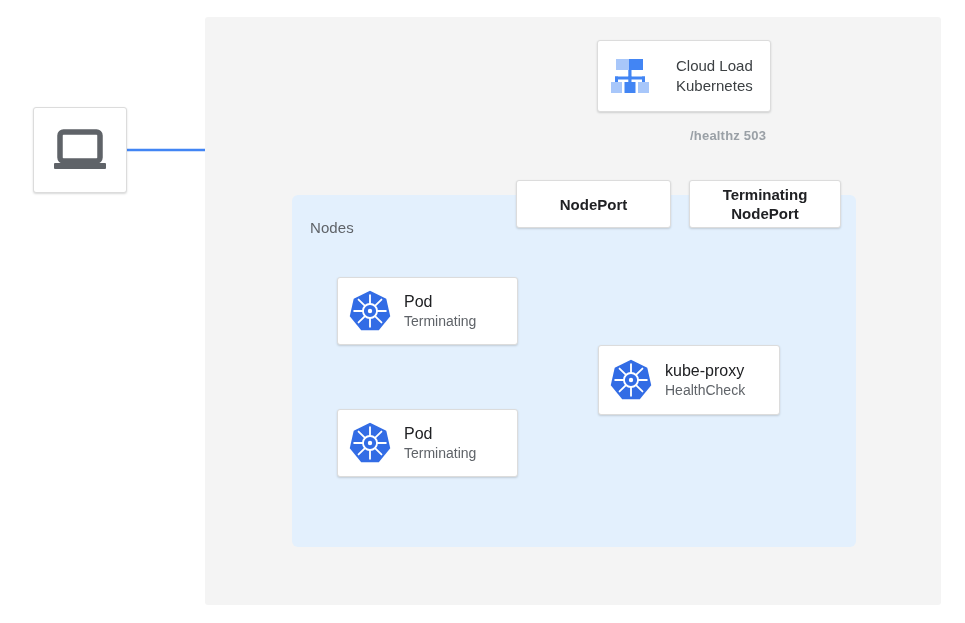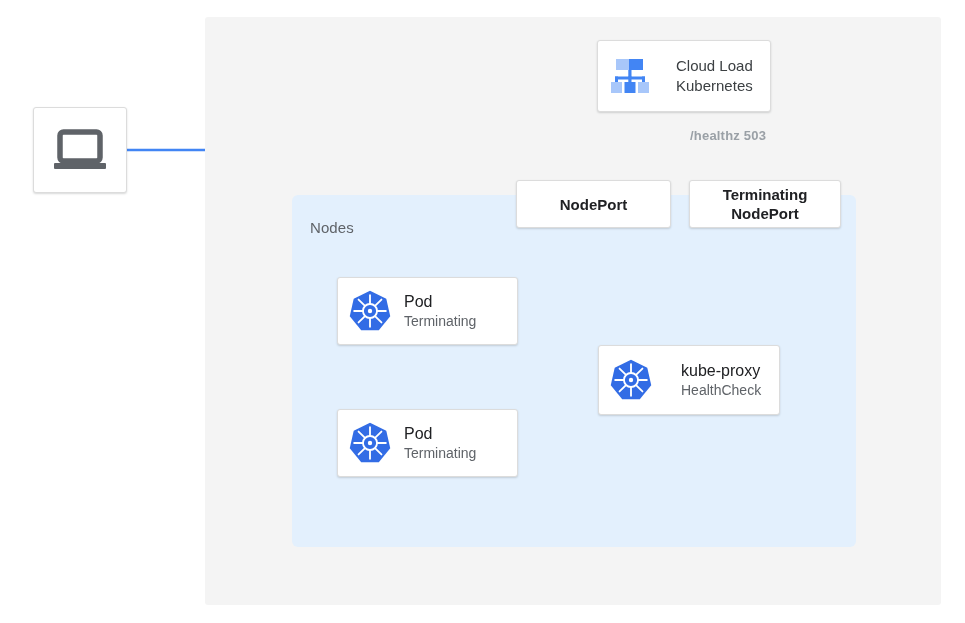--- a/index.html
+++ b/index.html
@@ -92,21 +92,21 @@
     color: #202124;
     line-height: 19px;
     text-align: center;
   }
 
   
   .box-kubeproxy {
     left: 598px; top: 345px;
     width: 182px; height: 70px;
     padding-left: 10px;
-    gap: 28px;
+    gap: 12px;
   }
   
   .box-pod1 { left: 337px; top: 277px; width: 181px; height: 68px; padding-left: 10px; gap: 12px; }
   .box-pod2 { left: 337px; top: 409px; width: 181px; height: 68px; padding-left: 10px; gap: 12px; }
 
   .titlewrap { display: flex; flex-direction: column; justify-content: center; }
   .t-main {
     font-size: 16px;
     color: #202124;
     line-height: 21px;

